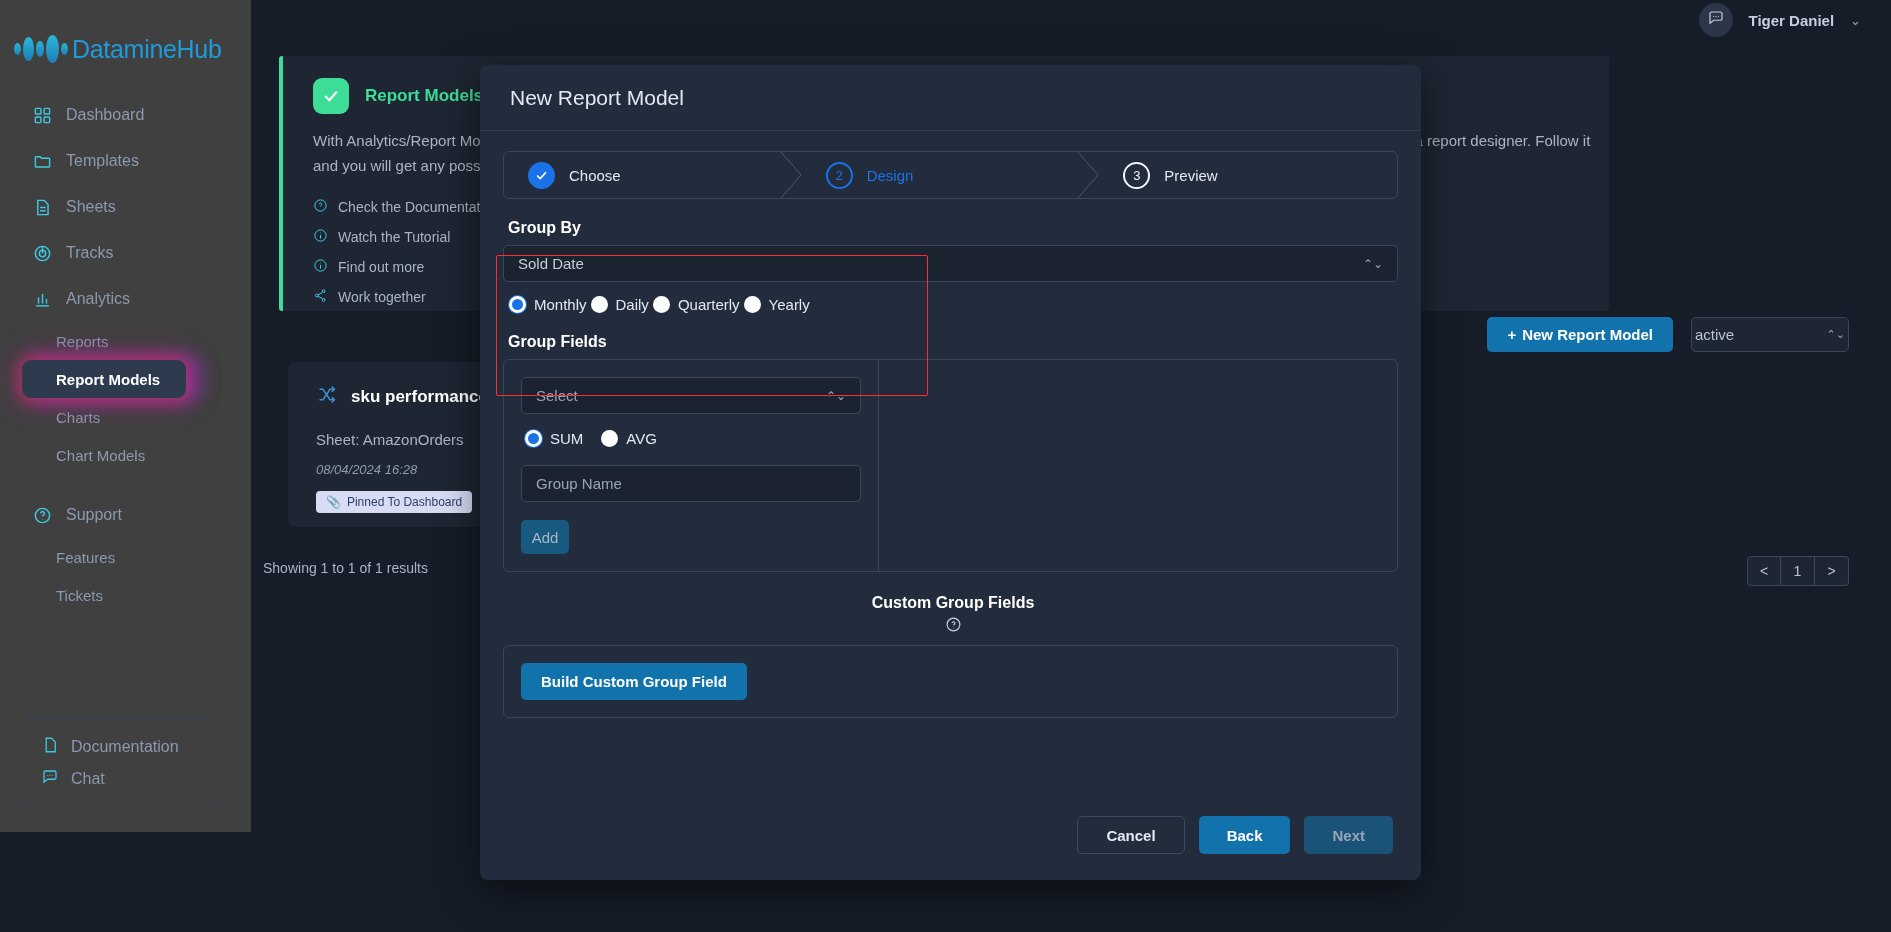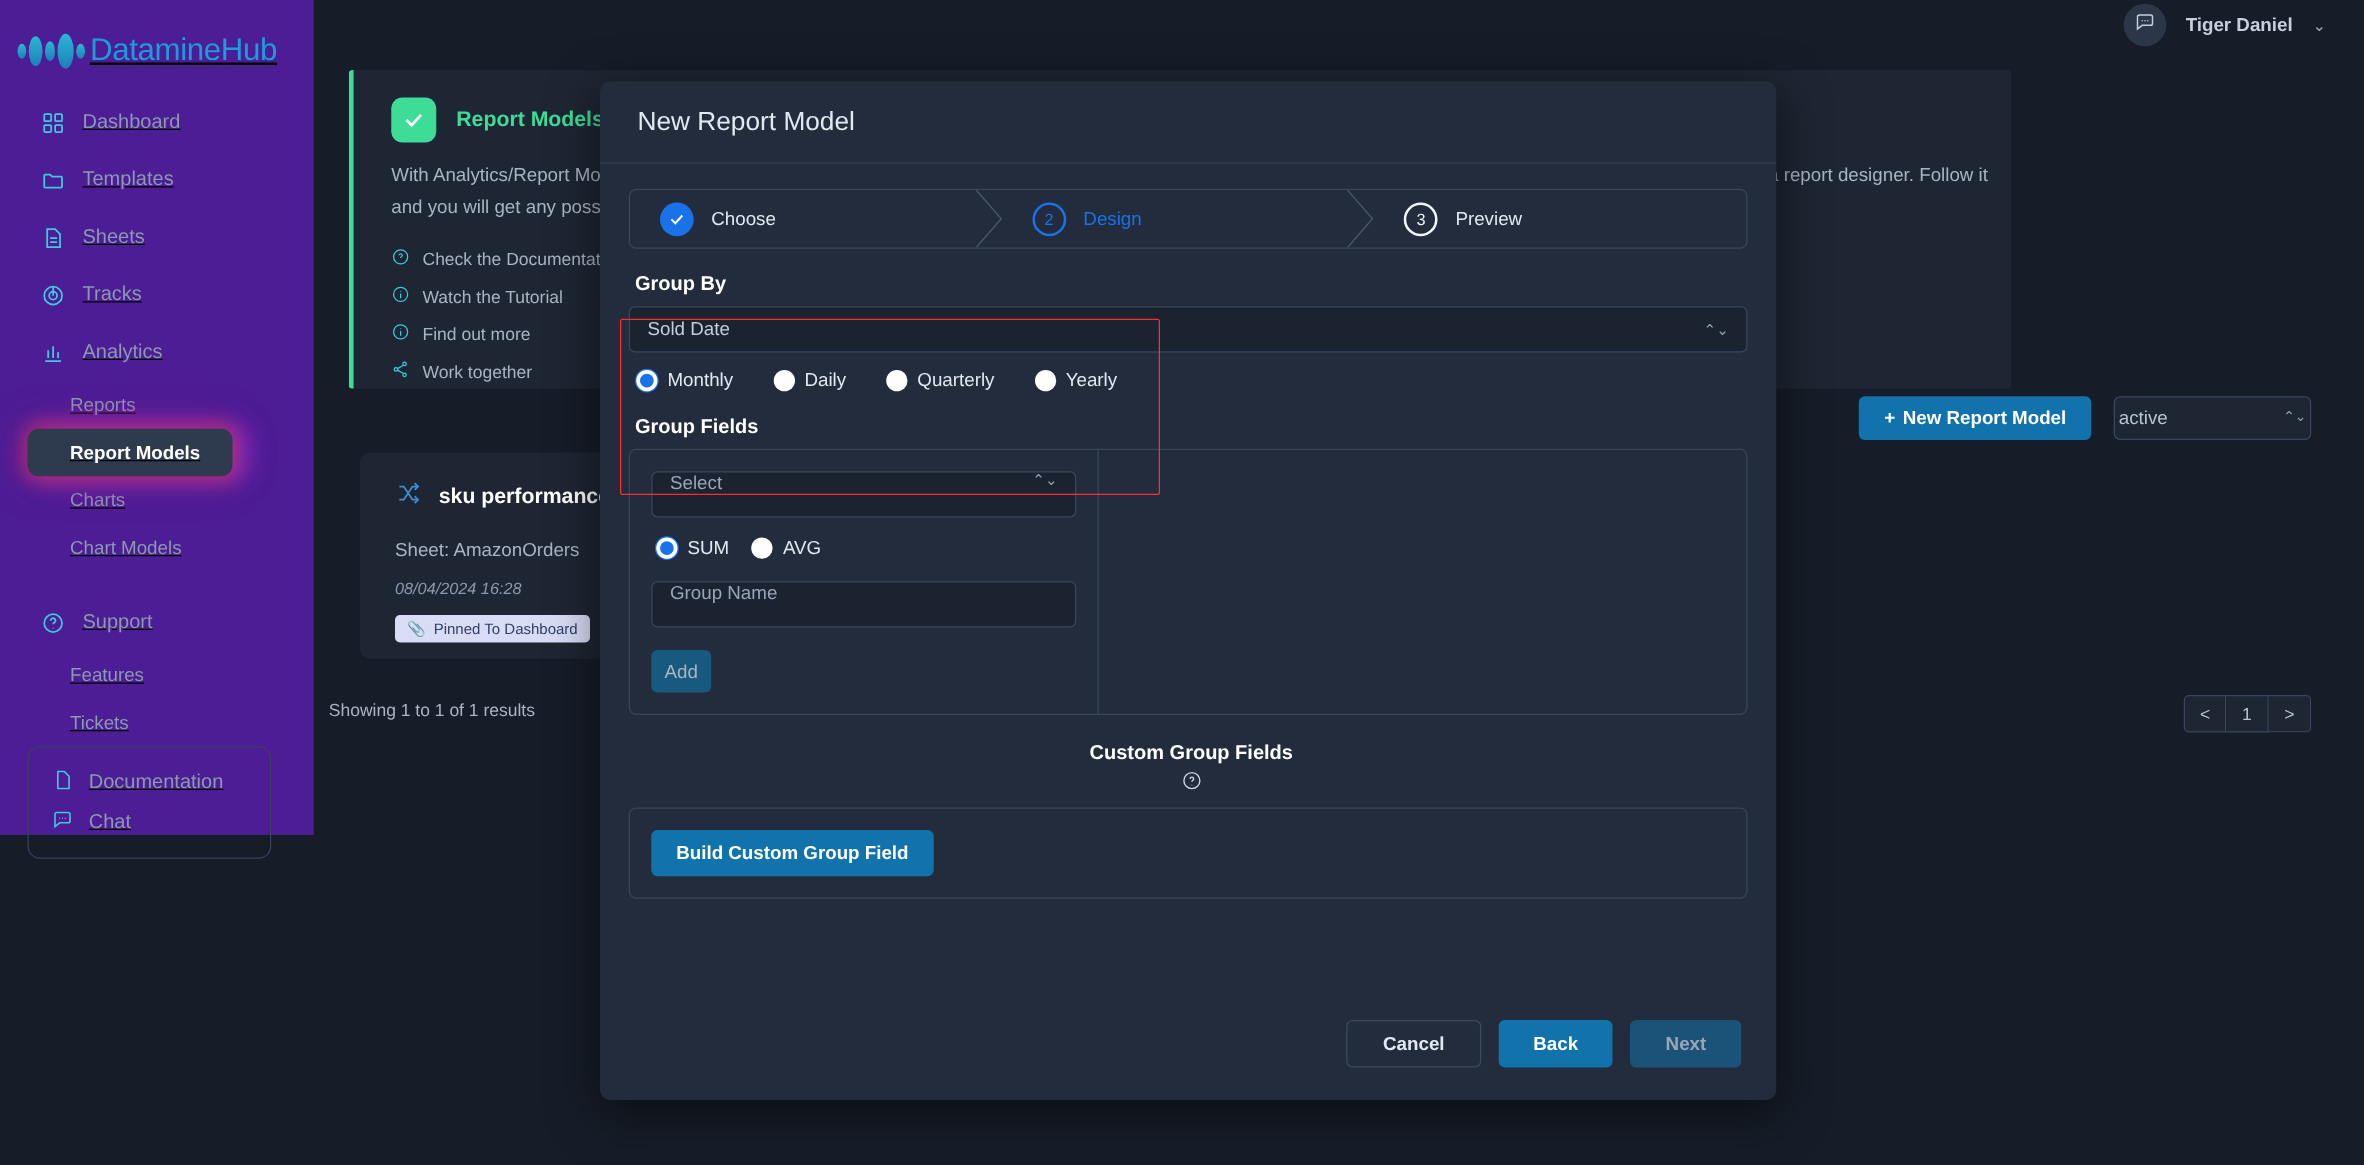--- a/index.html
+++ b/index.html
@@ -8,23 +8,23 @@
     background: #161d28;
     font-family: "Liberation Sans", sans-serif;
     overflow: hidden;
   }
 
   .app { position: relative; width: 1891px; height: 932px; }
 
   
   .sidebar {
     position: absolute; left: 0; top: 0;
-    width: 251px; height: 668px;
-    background: #4c1d95;
-    display: flex; flex-direction: column; text-decoration: underline;
+    width: 251px; height: 832px;
+    background: #404040;
+    display: flex; flex-direction: column;
   }
   .brand {
     display: flex; align-items: center; gap: 2px;
     padding: 26px 0 0 14px; height: 72px;
   }
   .brand-logo { display: flex; align-items: center; gap: 2px; }
   .blob { background: linear-gradient(180deg,#2bb6d6,#1d7fb8); border-radius: 50%; }
   .b1 { width: 7px; height: 12px; }
   .b2 { width: 11px; height: 24px; }
   .b3 { width: 8px; height: 16px; }
@@ -207,41 +207,41 @@
   .field-select {
     width: 895px; height: 37px; background: #1b2330;
     border: 1px solid #39465c; border-radius: 5px;
     display: flex; align-items: center; justify-content: space-between;
     padding: 0 14px; color: #c4cddb; font-size: 15px; cursor: pointer;
   }
   .field-select .chev { color: #9aa6b8; font-size: 12px; line-height: 1; }
 
   .hint-text { color: #b9c6d8; font-size: 15px; line-height: 23px; margin: 11px 0 0 5px; width: 880px; }
 
-  .radio-row { display: flex; align-items: center; gap: 32px; margin: 14px 0 0 6px; text-align: center; }
+  .radio-row { display: flex; align-items: center; gap: 4px; margin: 14px 0 0 6px; text-align: center; }
   .radio-opt { display: flex; align-items: center; gap: 8px; cursor: pointer; }
   .radio {
     width: 17px; height: 17px; border-radius: 50%; flex: none;
     background: #ffffff; display: flex; align-items: center; justify-content: center;
   }
   .radio.sel { background: #1a72e8; border: 3px solid #ffffff; box-shadow: 0 0 0 1px #1a72e8; }
   .radio-label { color: #e3e9f2; font-size: 15px; }
 
   .panel {
     border: 1px solid #38455a; border-radius: 6px;
     margin-top: 6px; display: flex;
   }
   .panel-left { width: 375px; padding: 17px; border-right: 1px solid #38455a; }
   .panel-right { flex: 1; }
 
   .inp {
     width: 100%; height: 37px; background: #1b2330;
     border: 1px solid #39465c; border-radius: 5px;
     color: #9aa6b8; font-size: 15px; padding: 0 14px;
-    display: flex; align-items: flex-start; justify-content: space-between;
+    display: flex; align-items: center; justify-content: space-between;
   }
   .inp .chev { color: #9aa6b8; font-size: 12px; line-height: 1; }
 
   .agg-row { display: flex; align-items: center; gap: 18px; margin: 16px 0 0 4px; }
 
   .btn-add {
     margin-top: 18px; width: 48px; height: 34px;
     background: #17597f; color: #a9b6c7; font-size: 15px;
     border: none; border-radius: 5px; cursor: pointer;
   }

